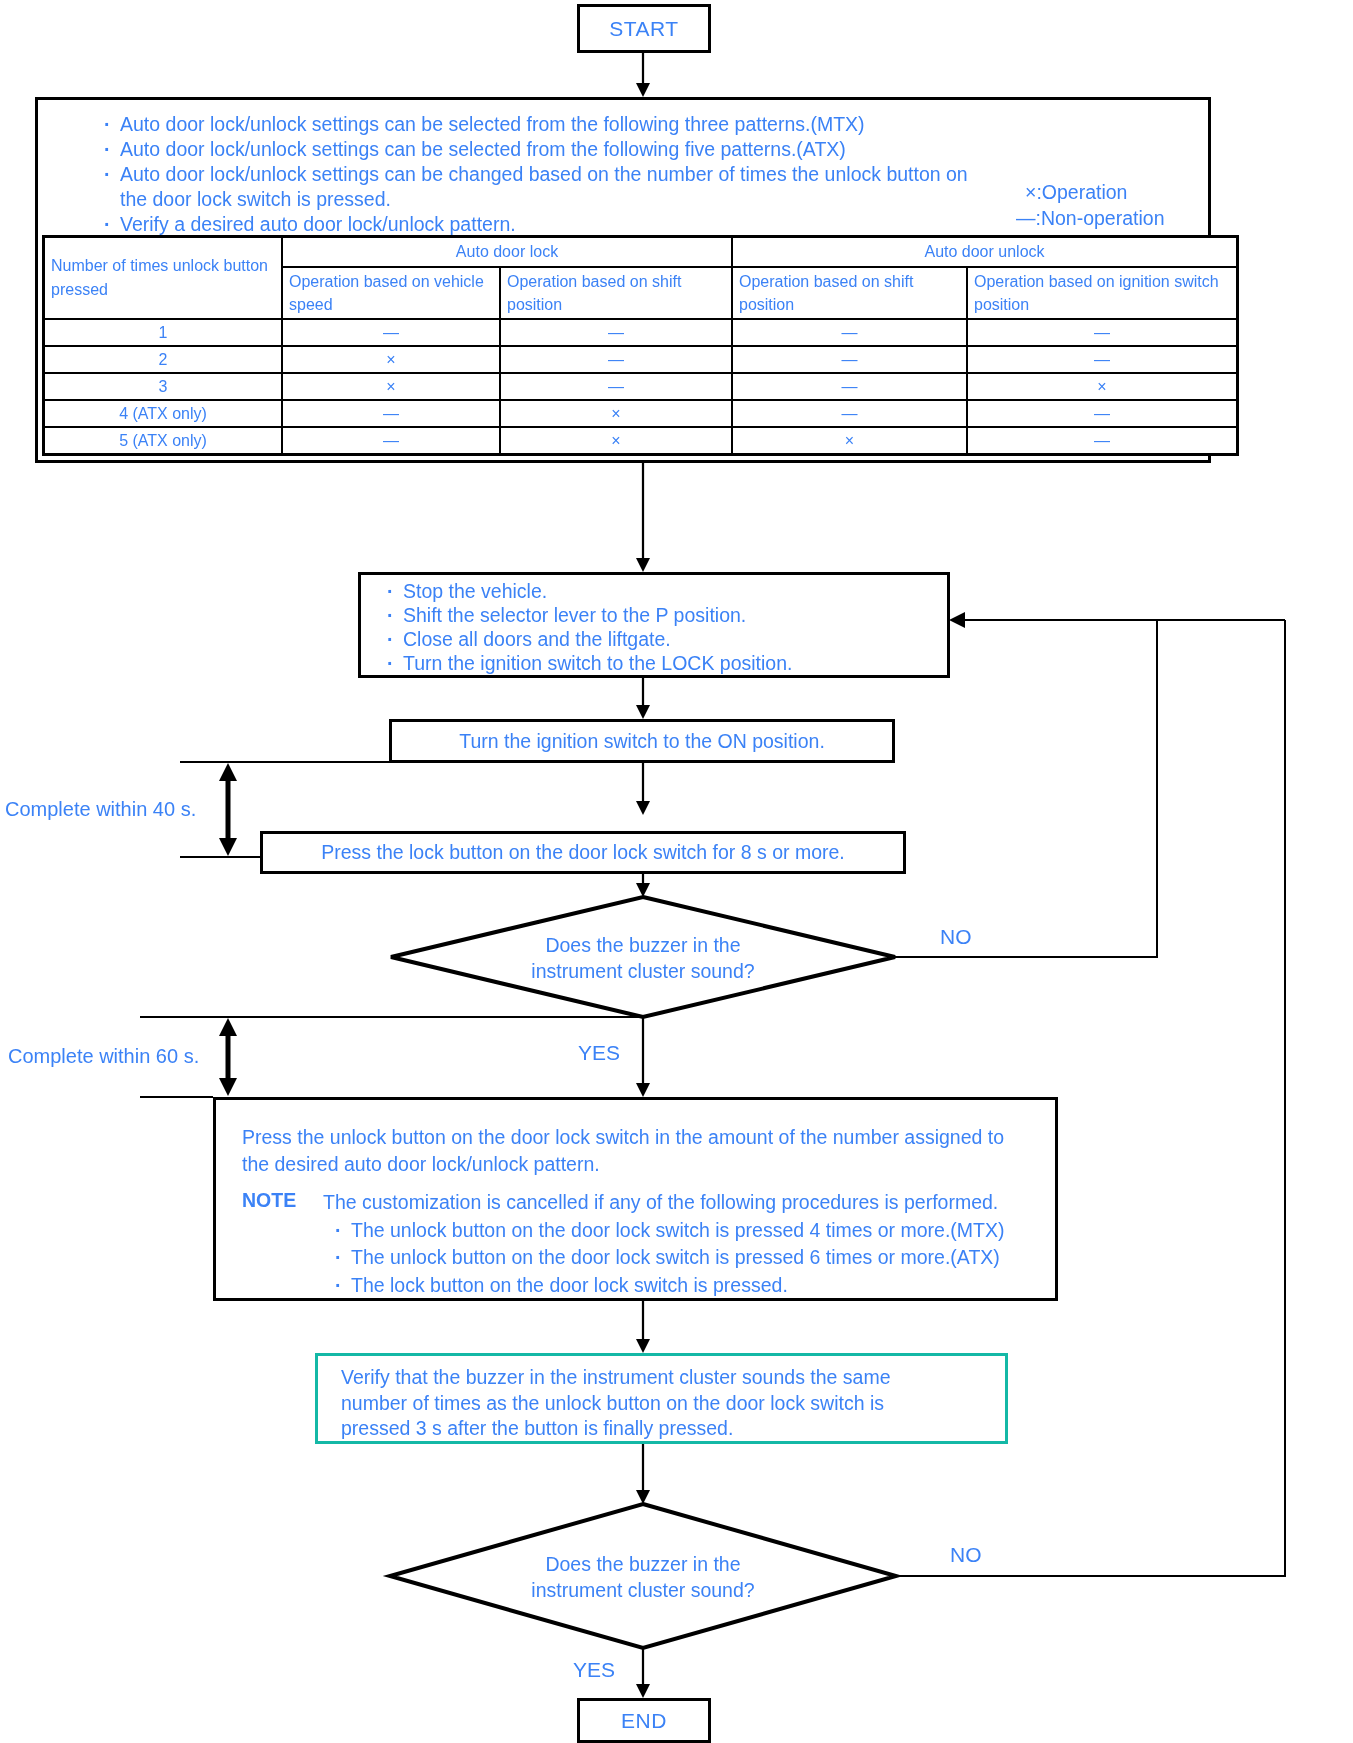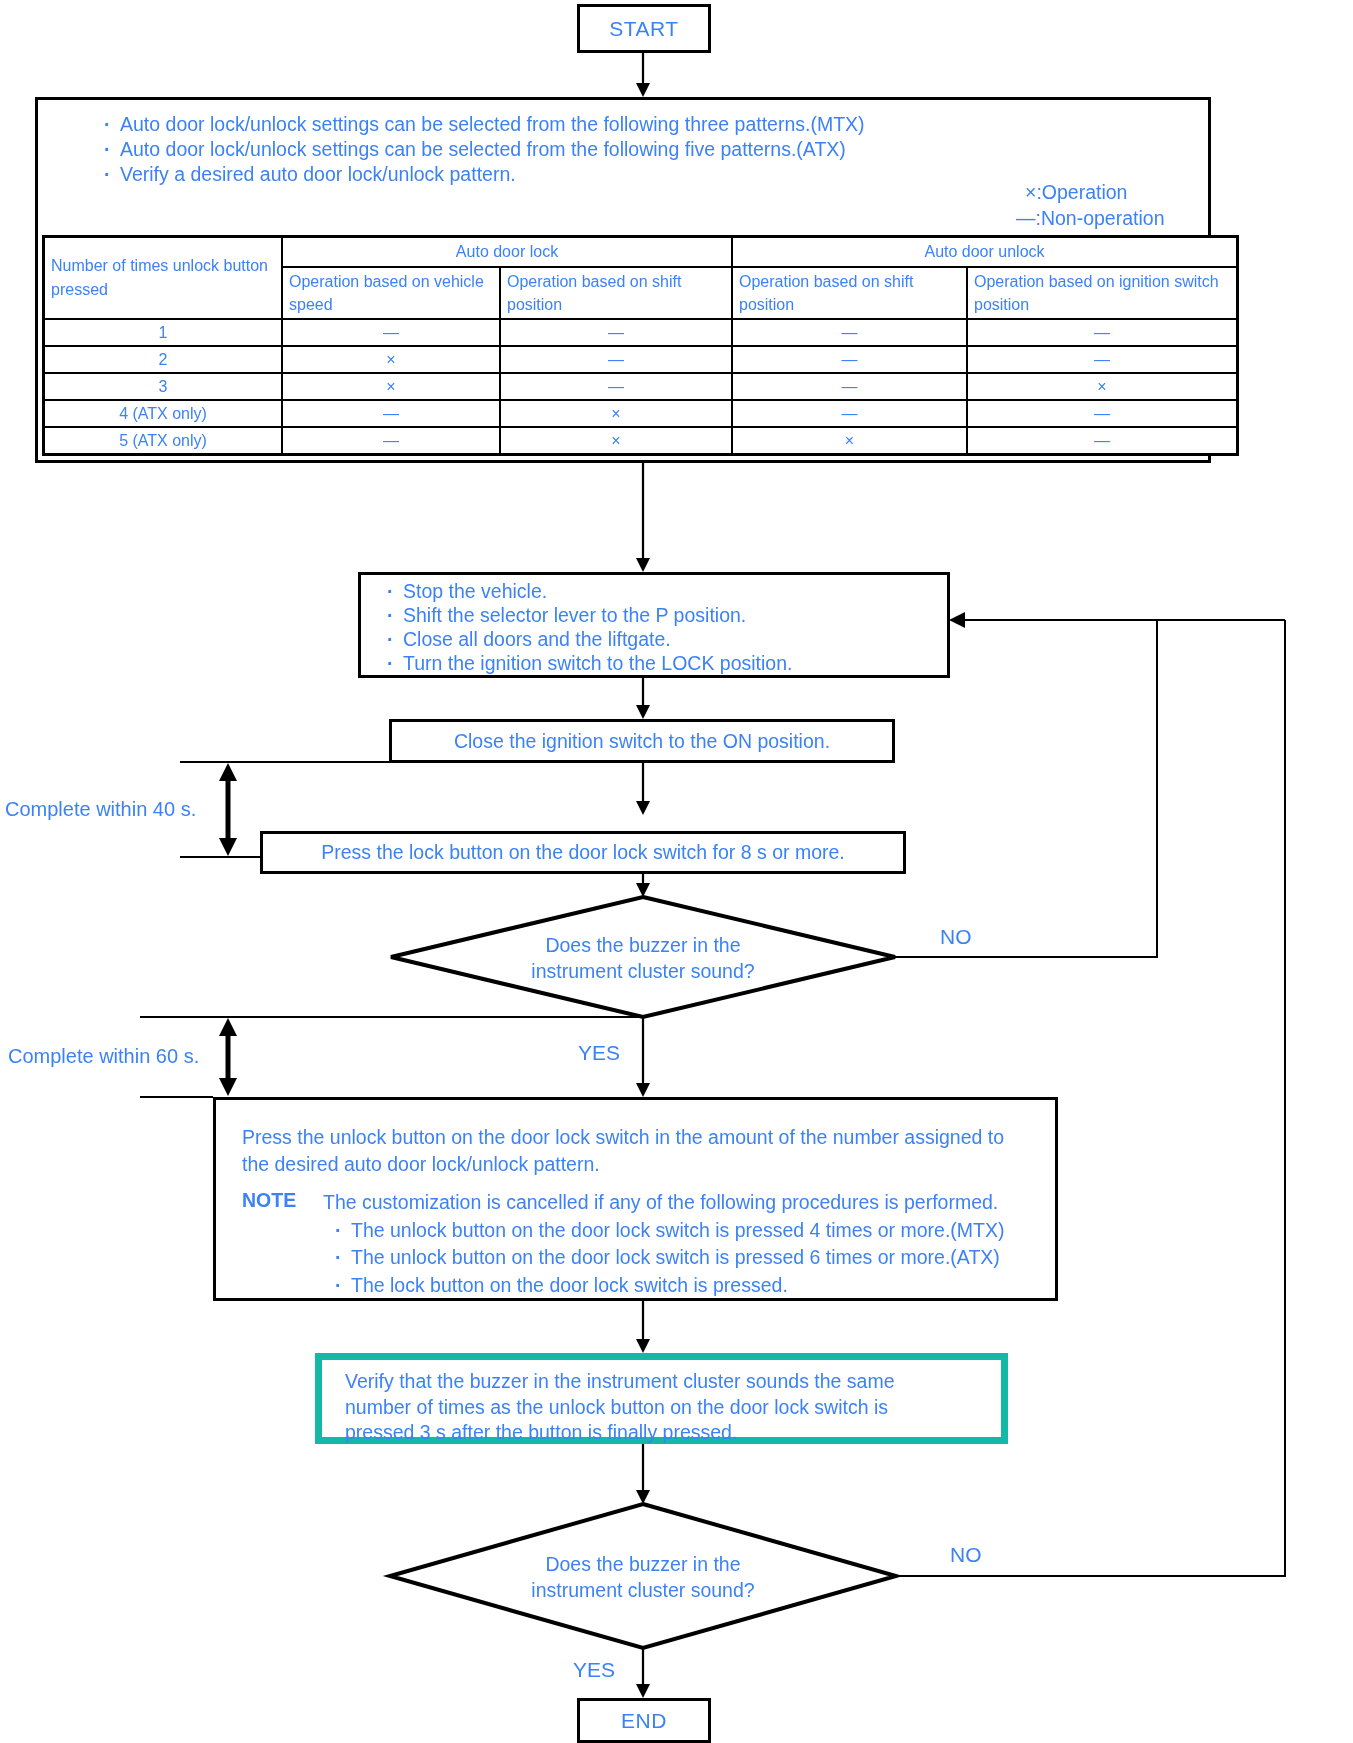--- a/index.html
+++ b/index.html
@@ -39,21 +39,21 @@
         box-sizing:border-box;background:#fff;z-index:2;font-size:19.5px;line-height:24px;padding:4px 0 0 26px;}
   
   .notebox{position:absolute;left:213px;top:1097px;width:845px;height:204px;border:3px solid #000;
         box-sizing:border-box;background:#fff;z-index:2;font-size:19.5px;}
   .notebox .para{margin:24px 0 0 26px;width:765px;line-height:27px;}
   .noterow{display:flex;margin:11px 0 0 26px;}
   .notelabel{font-weight:bold;flex:0 0 81px;}
   .notebody{width:720px;line-height:27.5px;}
   .notebody .bul{margin-left:12px;}
   
-  .verify{position:absolute;left:315px;top:1353px;width:693px;height:91px;border:7px solid #14b8a6;
+  .verify{position:absolute;left:315px;top:1353px;width:693px;height:91px;border:3px solid #14b8a6;
         box-sizing:border-box;background:#fff;z-index:2;font-size:19.5px;line-height:25.5px;padding:9px 0 0 23px;}
   .verify .vtxt{width:615px;}
   
   .dtext{position:absolute;width:260px;text-align:center;font-size:19.5px;line-height:26px;z-index:3;background:transparent;}
   
   .lbl{position:absolute;font-size:20px;z-index:3;white-space:nowrap;}
   .lbl.big{font-size:21px;}
   .ralign{text-align:right;}
 </style>
 </head>
@@ -120,20 +120,24 @@
       <div class="bul">
         <span class="dot"></span>
         <span class="btxt">Auto door lock/unlock settings can be selected from the following three patterns.(MTX)</span>
       </div>
       <div class="bul">
         <span class="dot"></span>
         <span class="btxt">Auto door lock/unlock settings can be selected from the following five patterns.(ATX)</span>
       </div>
       <div class="bul">
         <span class="dot"></span>
+        <span class="btxt info-b3">Auto door lock/unlock settings can be changed based on the number of times the unlock button on the door lock switch is pressed.</span>
+      </div>
+      <div class="bul">
+        <span class="dot"></span>
         <span class="btxt">Verify a desired auto door lock/unlock pattern.</span>
       </div>
     </div>
   </div>
 
   <div class="legend">
     <div class="op">×:Operation</div>
     <div>—:Non-operation</div>
   </div>
 
@@ -203,21 +207,21 @@
       <span class="dot"></span>
       <span class="btxt">Close all doors and the liftgate.</span>
     </div>
     <div class="bul">
       <span class="dot"></span>
       <span class="btxt">Turn the ignition switch to the LOCK position.</span>
     </div>
   </div>
 
   <div class="node pbox center" style="left:389px;top:719px;width:506px;height:44px;">
-    <span>Close the ignition switch to the ON position.</span>
+    <span>Turn the ignition switch to the ON position.</span>
   </div>
 
   <div class="node pbox center" style="left:260px;top:815px;width:646px;height:43px;margin-top:16px;">
     <span>Press the lock button on the door lock switch for 8 s or more.</span>
   </div>
 
   <div class="dtext" style="left:513px;top:932px;">Does the buzzer in the instrument cluster sound?</div>
 
   <div class="notebox">
     <div class="para">Press the unlock button on the door lock switch in the amount of the number assigned to the desired auto door lock/unlock pattern.</div>

